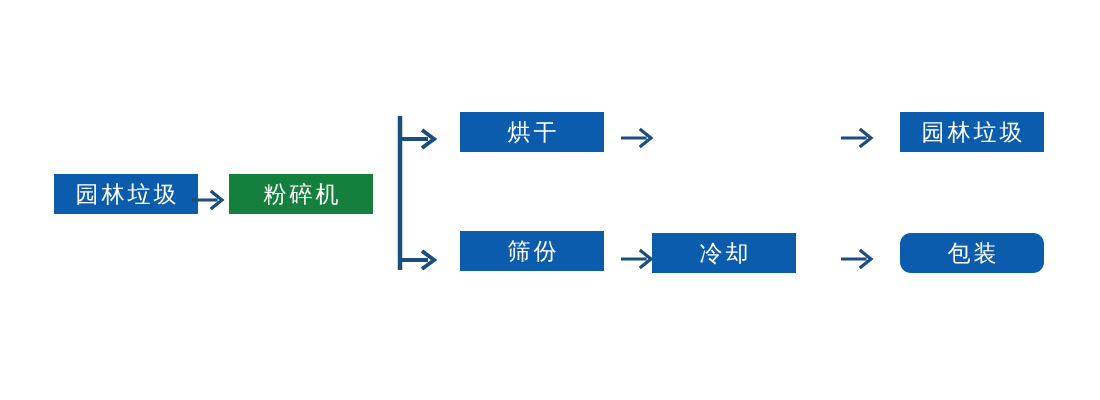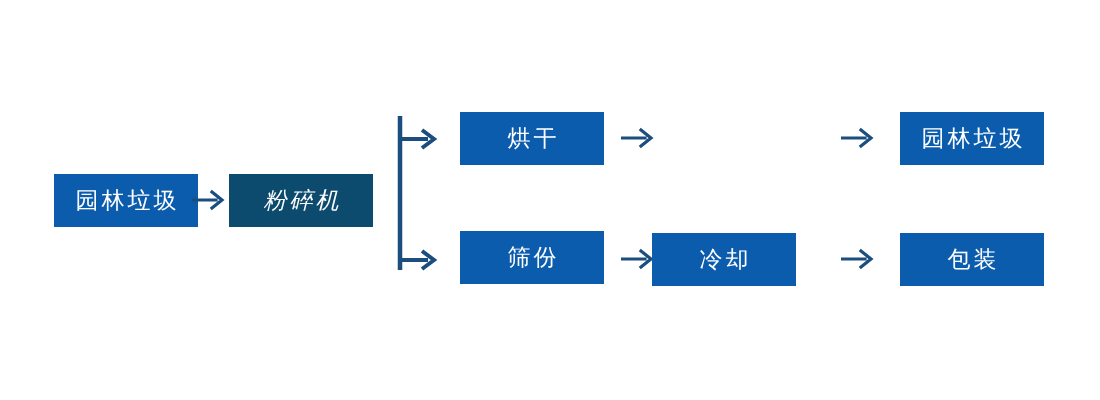--- a/index.html
+++ b/index.html
@@ -14,34 +14,34 @@
   #diagram-canvas {
     position: relative;
     width: 1100px;
     height: 400px;
     background: #ffffff;
     overflow: hidden;
   }
   .node-box {
     position: absolute;
     width: 144px;
-    height: 53px;
+    height: 40px;
     display: flex;
     align-items: center;
     justify-content: center;
     color: #ffffff;
     font-size: 23px;
     letter-spacing: 3px;
     text-indent: 3px;
     line-height: 1;
     white-space: nowrap;
     box-sizing: border-box;
   }
   .node-box.blue { background: #0B5CAD; }
-  .node-box.red  { background: #0c4a6e; font-style: italic; }
+  .node-box.red  { background: #15803d; }
 
   
   .arrow-h {
     position: absolute;
     width: 34px;
     height: 26px;
   }
   .arrow-h svg { display: block; width: 34px; height: 26px; }
 
   
@@ -62,21 +62,21 @@
   
   .pos-dry      { left: 460px; top: 112px; }
   .pos-mix      { left: 680px; top: 112px; }
   .pos-pellet   { left: 900px; top: 112px; }
   .arr-top-1    { left: 621px; top: 125px; }
   .arr-top-2    { left: 841px; top: 125px; }
 
   
   .pos-screen   { left: 460px; top: 231px; }
   .pos-cool     { left: 652px; top: 233px; }
-  .pos-pack     { left: 900px; top: 233px; }
+  .pos-pack     { left: 900px; top: 233px; border-radius: 11px; }
   .arr-bot-1    { left: 621px; top: 246px; }
   .arr-bot-2    { left: 841px; top: 246px; }
 </style>
 </head>
 <body>
 
 <div id="diagram-canvas">
 
   <div class="node-box blue pos-source">园林垃圾</div>
 

